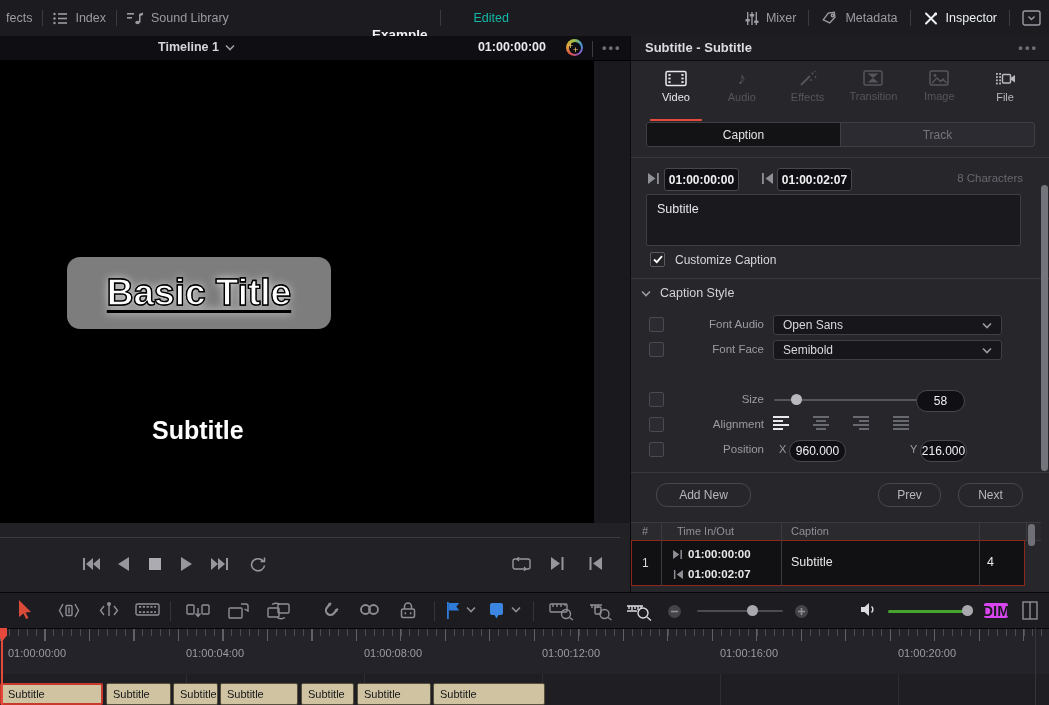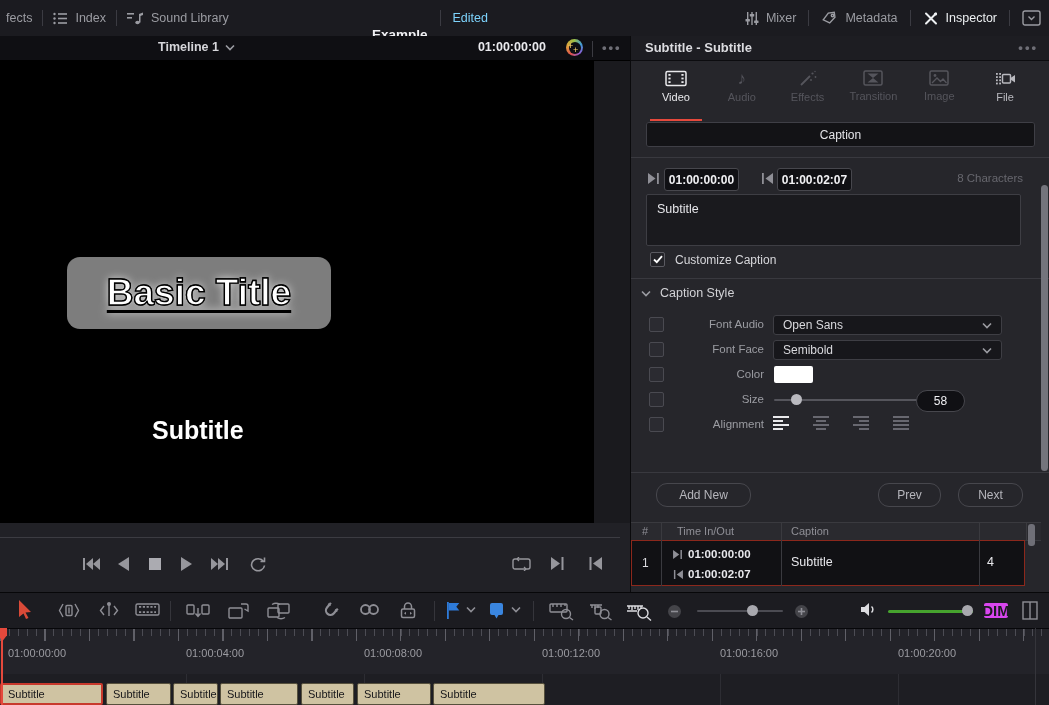--- a/index.html
+++ b/index.html
@@ -11,21 +11,21 @@
   .dots{color:#6e6e76;font-size:13px;letter-spacing:2px;font-weight:bold;}
 
   
   .topbar{position:absolute;left:0;top:0;width:1049px;height:36px;background:#1b1b20;
           border-bottom:1px solid #0a0a0c;display:flex;align-items:center;}
   .tb-group{display:flex;align-items:center;gap:10px;}
   .tb-item{display:flex;align-items:center;gap:7px;color:#9b9ca2;font-size:12.5px;}
   .tb-left{margin-left:6px;}
   .tb-center{position:absolute;left:372px;top:0;height:36px;display:flex;align-items:center;gap:12px;}
   .tb-title{color:#f1f1f4;font-weight:bold;font-size:13.5px;margin-top:32px;}
-  .tb-status{color:#7dd3fc;font-size:12.5px;}
+  .tb-status{color:#14b8a6;font-size:12.5px;margin-left:21px;}
   .tb-right{position:absolute;right:8px;top:0;height:36px;display:flex;align-items:center;gap:12px;}
   .tb-item.active{color:#eceff1;}
 
   
   .vhead{position:absolute;left:0;top:36px;width:630px;height:24px;background:#0f0f13;border-bottom:1px solid #000;}
   .vh-name{position:absolute;left:158px;top:4px;font-size:12.5px;font-weight:bold;color:#d6d6da;display:flex;gap:6px;align-items:center;}
   .vh-tc{position:absolute;right:84px;top:4px;font-size:12.5px;font-weight:bold;color:#eaeaee;}
   .sparkle{position:absolute;left:566px;top:3px;width:17px;height:17px;border-radius:50%;
            background:conic-gradient(from 210deg,#e0524a,#e0a23e,#9ec043,#3f9ad6,#8e5bd3,#e0524a);}
   .sparkle::after{content:"";position:absolute;inset:2.5px;border-radius:50%;background:#0f0f13;}
@@ -380,20 +380,21 @@
               <rect x="7.5" y="4.5" width="8" height="8.5" rx="1" fill="none" stroke="currentColor" stroke-width="1.5"></rect>
               <path d="M15.5 8 l4.5 -3 v7.5 l-4.5 -3 z"></path>
             </svg>
         </span>
         <span>File</span>
       </div>
     </div>
 
     <div class="seg">
       <div class="seg-btn active">Caption</div>
+      <div class="seg-btn">Track</div>
     </div>
 
     <div class="hline" style="top:121px;"></div>
 
     <span class="abs mark-ic" style="left:17px;top:137px;">
       <svg width="12" height="11" viewBox="0 0 12 11" fill="currentColor">
           <path d="M0 0 L7.5 5.5 L0 11 Z"></path>
           <rect x="9" y="0" width="1.8" height="11"></rect>
         </svg>
       </span>
@@ -444,25 +445,20 @@
       <span class="chk empty"></span>
       <span class="plabel">Font Face</span>
       <div class="dropdown">
         <span>Semibold</span>
         <svg width="10" height="7" viewBox="0 0 10 7" fill="none" stroke="#9b9ca2" stroke-width="1.6">
             <path d="M1 1.5 L5 5.5 L9 1.5"></path>
           </svg>
       </div>
     </div>
 
-    <div class="prow" style="top:329px;">
-      <span class="chk empty"></span>
-      <span class="plabel">Color</span>
-      <span class="swatch"></span>
-    </div>
 
     <div class="prow" style="top:354px;">
       <span class="chk empty"></span>
       <span class="plabel">Size</span>
       <span class="sl-track"></span>
       <span class="sl-handle"></span>
       <div class="val-box" style="left:285px;width:47px;">58</div>
     </div>
 
     <div class="prow" style="top:379px;">
@@ -495,20 +491,28 @@
       <span class="al-ic" style="left:262px;">
         <svg width="17" height="14" viewBox="0 0 17 14" fill="currentColor">
             <rect x="0" y="0" width="16" height="2"></rect>
             <rect x="0" y="4" width="16" height="2"></rect>
             <rect x="0" y="8" width="16" height="2"></rect>
             <rect x="0" y="12" width="16" height="2"></rect>
           </svg>
         </span>
     </div>
 
+    <div class="prow" style="top:404px;">
+      <span class="chk empty"></span>
+      <span class="plabel">Position</span>
+      <span class="xy-lab" style="left:148px;">X</span>
+      <div class="val-box" style="left:158px;width:55px;">960.000</div>
+      <span class="xy-lab" style="left:279px;">Y</span>
+      <div class="val-box" style="left:289px;width:45px;">216.000</div>
+    </div>
 
     <div class="hline" style="top:436px;"></div>
 
     <div class="pill" style="left:25px;top:447px;width:93px;">Add New</div>
     <div class="pill" style="left:247px;top:447px;width:61px;">Prev</div>
     <div class="pill" style="left:327px;top:447px;width:63px;">Next</div>
 
     <div class="tbl-head">
       <span class="abs" style="left:11px;top:2px;">#</span>
       <span class="abs" style="left:46px;top:2px;">Time In/Out</span>

